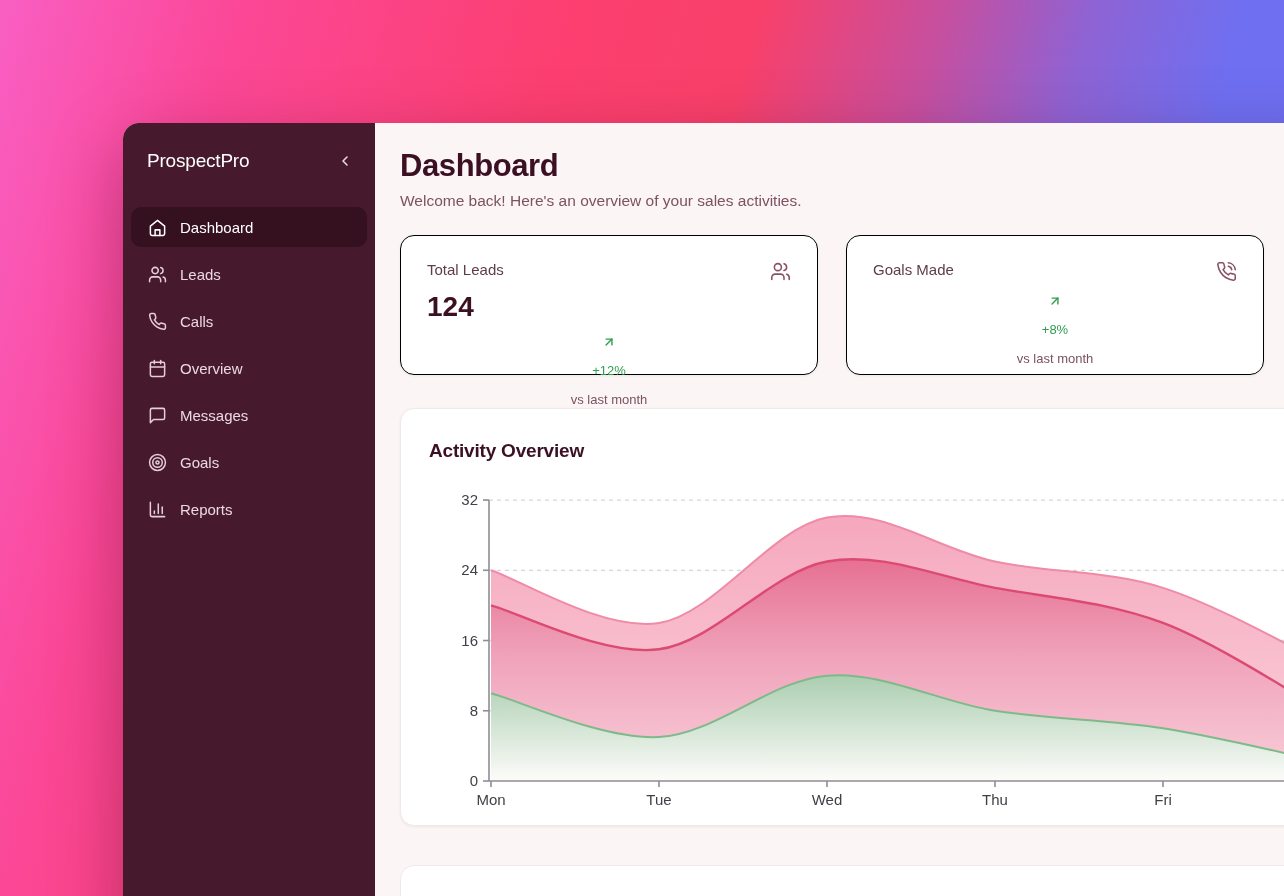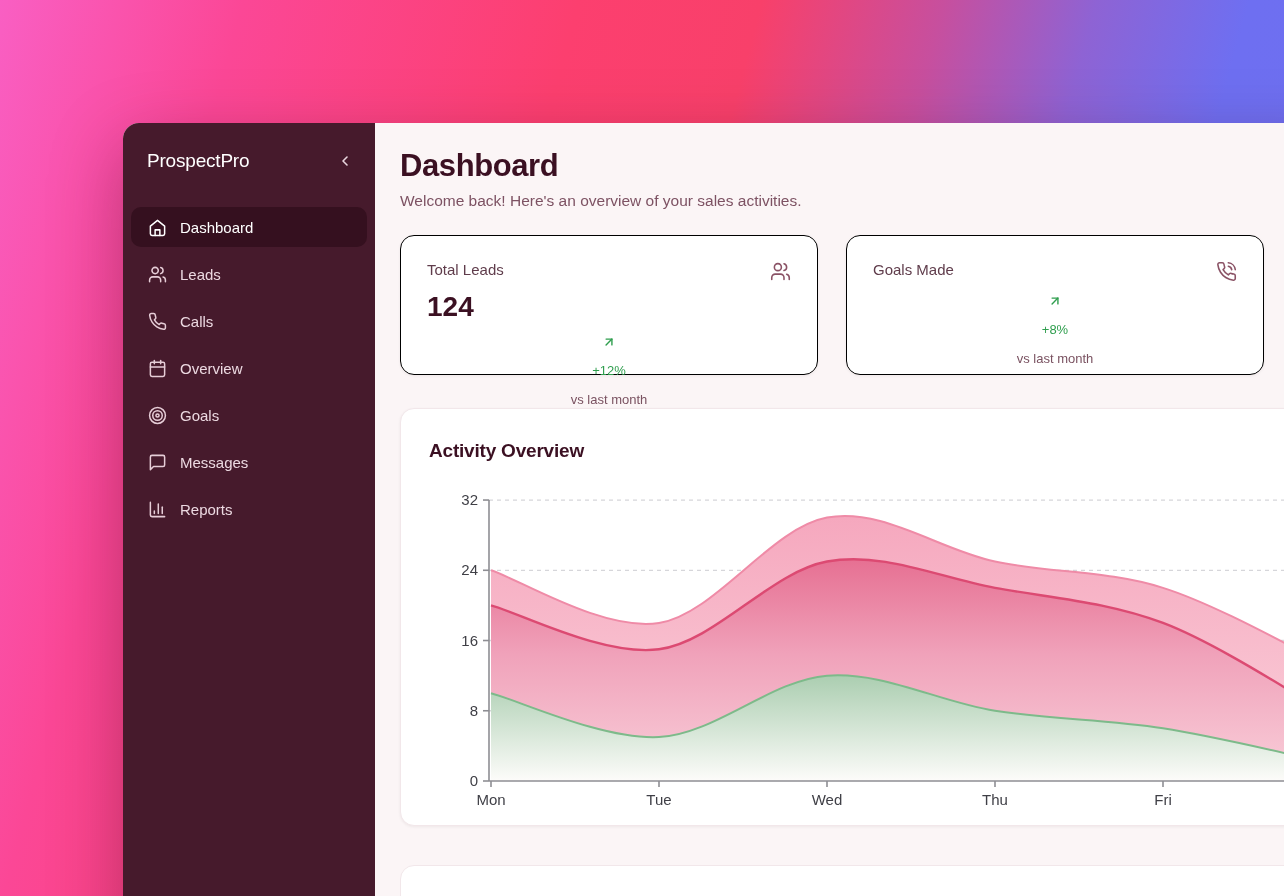--- a/index.html
+++ b/index.html
@@ -163,34 +163,34 @@
               <path d="M16 2v4"></path>
               <path d="M8 2v4"></path>
               <path d="M3 10h18"></path>
             </svg>
         </span>
         <span>Overview</span>
       </div>
       <div class="nav-item">
         <span class="icon">
           <svg viewBox="0 0 24 24" fill="none" stroke="currentColor" stroke-width="1.9" stroke-linecap="round" stroke-linejoin="round">
+              <path d="M21 15a2 2 0 0 1-2 2H7l-4 4V5a2 2 0 0 1 2-2h14a2 2 0 0 1 2 2z"></path>
+            </svg>
+        </span>
+        <span>Messages</span>
+      </div>
+      <div class="nav-item">
+        <span class="icon">
+          <svg viewBox="0 0 24 24" fill="none" stroke="currentColor" stroke-width="1.9" stroke-linecap="round" stroke-linejoin="round">
               <circle cx="12" cy="12" r="10"></circle>
               <circle cx="12" cy="12" r="6"></circle>
               <circle cx="12" cy="12" r="2"></circle>
             </svg>
         </span>
         <span>Goals</span>
-      </div>
-      <div class="nav-item">
-        <span class="icon">
-          <svg viewBox="0 0 24 24" fill="none" stroke="currentColor" stroke-width="1.9" stroke-linecap="round" stroke-linejoin="round">
-              <path d="M21 15a2 2 0 0 1-2 2H7l-4 4V5a2 2 0 0 1 2-2h14a2 2 0 0 1 2 2z"></path>
-            </svg>
-        </span>
-        <span>Messages</span>
       </div>
       <div class="nav-item">
         <span class="icon">
           <svg viewBox="0 0 24 24" fill="none" stroke="currentColor" stroke-width="1.9" stroke-linecap="round" stroke-linejoin="round">
               <path d="M3 3v16a2 2 0 0 0 2 2h16"></path>
               <path d="M18 17V9"></path>
               <path d="M13 17V5"></path>
               <path d="M8 17v-3"></path>
             </svg>
         </span>

